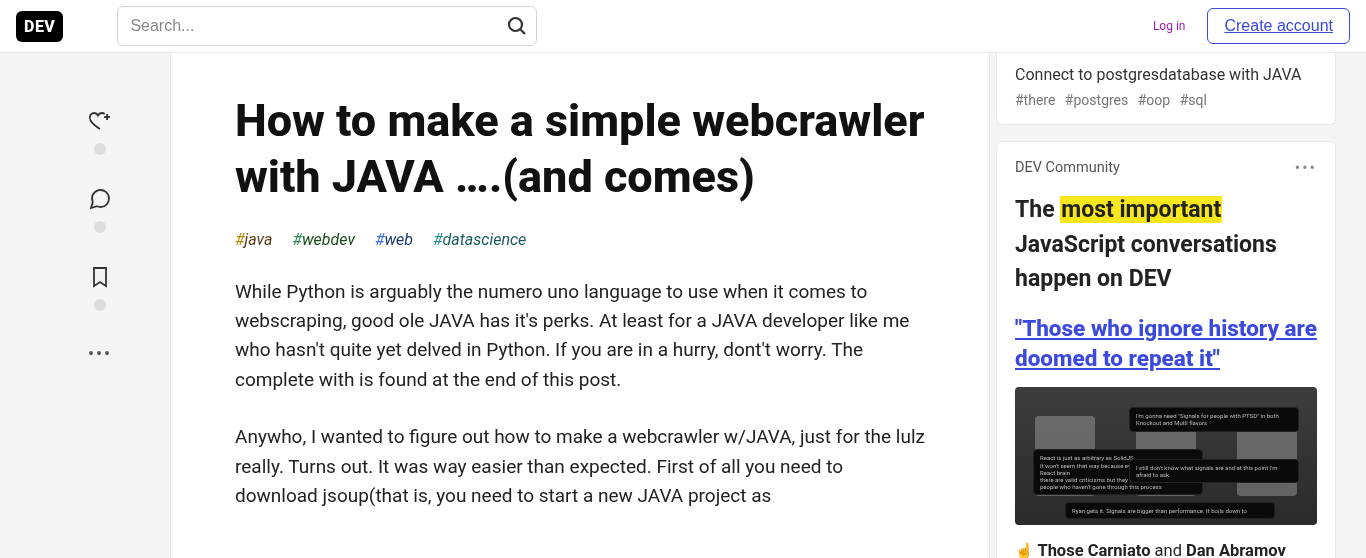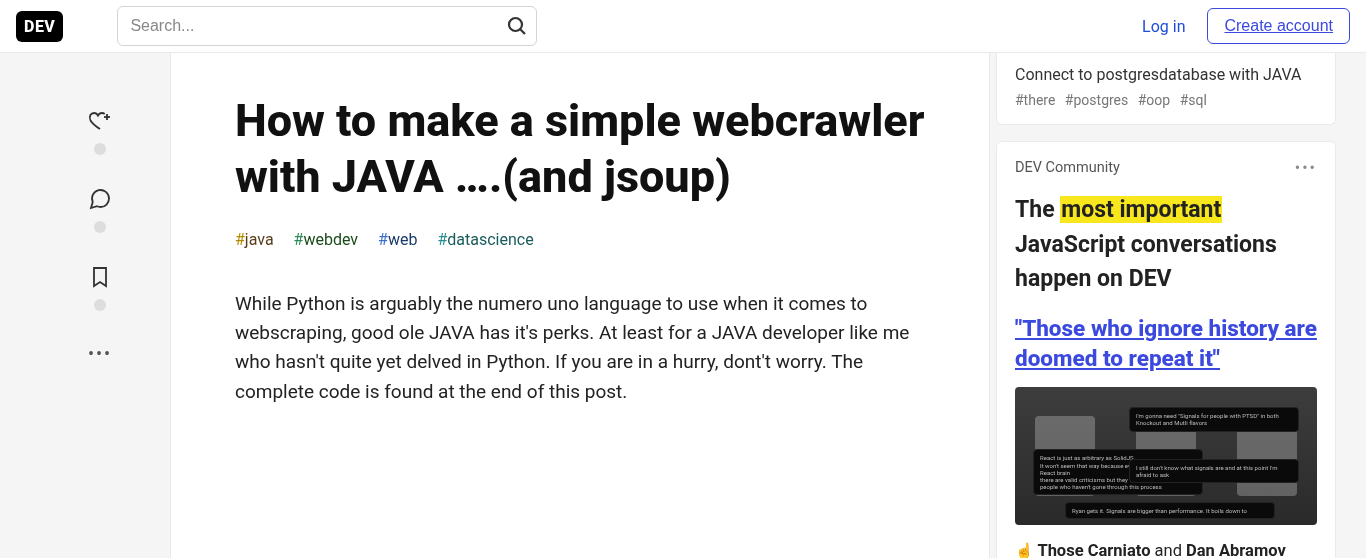--- a/index.html
+++ b/index.html
@@ -6,37 +6,37 @@
   body { font-family: -apple-system, BlinkMacSystemFont, "Segoe UI", Roboto, Helvetica, Arial, sans-serif; background: #f5f5f5; color: #171717; }
   
   
   header.topbar { background: #fff; border-bottom: 1px solid #eaeaea; height: 53px; display: flex; align-items: center; padding: 0 16px; position: relative; }
   .logo { background: #000; color: #fff; font-weight: 800; padding: 6px 8px; border-radius: 6px; font-size: 16px; letter-spacing: 0.5px; }
   .search-wrap { position: relative; margin-left: 16px; padding-left: 38px; }
   .search-input { width: 420px; height: 40px; border: 1px solid #d4d4d4; border-radius: 6px; padding: 0 40px 0 12px; font-size: 16px; color: #333; }
   .search-input::placeholder { color: #888; }
   .search-btn { position: absolute; right: 4px; top: 4px; width: 32px; height: 32px; border: none; background: transparent; display:flex; align-items:center; justify-content:center; cursor:pointer; }
   .header-spacer { flex: 1; }
-  .login-link { color: #1d4ed8; font-size: 16px; padding: 8px 14px; text-decoration: none; }
+  .login-link { color: #a21caf; font-size: 12px; padding: 8px 14px; text-decoration: none; }
   .create-btn { color: #3b49df; border: 1px solid #3b49df; background:#fff; font-size: 16px; padding: 8px 16px; border-radius: 6px; margin-left: 8px; cursor:pointer;text-decoration:underline; }
   
   
   .page { display: grid; grid-template-columns: 140px 820px 346px; width: 1306px; margin: 0 auto; gap: 0; }
   
   
   .actions { padding-top: 56px; display:flex; flex-direction:column; align-items:center; gap: 32px; }
   .action-item { display:flex; flex-direction:column; align-items:center; gap:10px; }
   .action-icon { width:24px; height:24px; color:#333; }
   .count-dot { width:12px; height:12px; border-radius:50%; background:#ddd; }
   .more-dots { letter-spacing:2px; color:#555; font-size:18px; }
   
   
   article.main { background:#fff; border:1px solid #eaeaea; border-left:1px solid #eaeaea; border-right:1px solid #eaeaea; border-top:none; padding: 32px 64px 32px 64px; min-height: 502px; }
   .ptitle { font-size: 45px; font-weight: 800; line-height: 1.25; margin-top: 8px; margin-bottom: 24px; color:#111; }
-  .tags { margin-bottom: 40px; }
+  .tags { margin-bottom: 28px; font-style: italic; }
   .tag { font-size:16px; margin-right: 16px; }
   .tag .hash { color:#666; }
   .tag.java { color:#5a3e1b; } .tag.java .hash{color:#b58900;}
   .tag.webdev { color:#1a4a1a; } .tag.webdev .hash{color:#2e8b57;}
   .tag.web { color:#1a3a6b; } .tag.web .hash{color:#3b6fd1;}
   .tag.datascience { color:#1a5b5b; } .tag.datascience .hash{color:#2a8f8f;}
   .body-p { font-size: 19px; line-height: 1.55; color:#222; margin-bottom: 28px; }
   
   
   aside.right { padding-left: 6px; padding-top:0; display:flex; flex-direction:column; gap:16px; }
@@ -103,28 +103,29 @@
           <path d="M6 3h12v18l-6-4-6 4V3z"></path>
         </svg>
       <span class="count-dot"></span>
     </div>
     <div class="action-item">
       <span class="more-dots">•••</span>
     </div>
   </div>
 
   <article class="main">
-    <h1 class="ptitle">How to make a simple webcrawler with JAVA ….(and jsoup)</h1>
+    <h1 class="ptitle">How to make a simple webcrawler with JAVA ….(and comes)</h1>
     <div class="tags">
       <a class="tag java"><span class="hash">#</span><span>java</span></a>
       <a class="tag webdev"><span class="hash">#</span><span>webdev</span></a>
       <a class="tag web"><span class="hash">#</span><span>web</span></a>
       <a class="tag datascience"><span class="hash">#</span><span>datascience</span></a>
     </div>
-    <p class="body-p">While Python is arguably the numero uno language to use when it comes to webscraping, good ole JAVA has it's perks. At least for a JAVA developer like me who hasn't quite yet delved in Python. If you are in a hurry, dont't worry. The complete code is found at the end of this post.</p>
+    <p class="body-p">While Python is arguably the numero uno language to use when it comes to webscraping, good ole JAVA has it's perks. At least for a JAVA developer like me who hasn't quite yet delved in Python. If you are in a hurry, dont't worry. The complete with is found at the end of this post.</p>
+    <p class="body-p">Anywho, I wanted to figure out how to make a webcrawler w/JAVA, just for the lulz really. Turns out. It was way easier than expected. First of all you need to download jsoup(that is, you need to start a new JAVA project as</p>
   </article>
 
   <aside class="right">
     <div class="card topcut">
       <div class="related-title">Connect to postgresdatabase with JAVA</div>
       <div class="related-tags">
         <span>#there</span>
         <span>#postgres</span>
         <span>#oop</span>
         <span>#sql</span>

